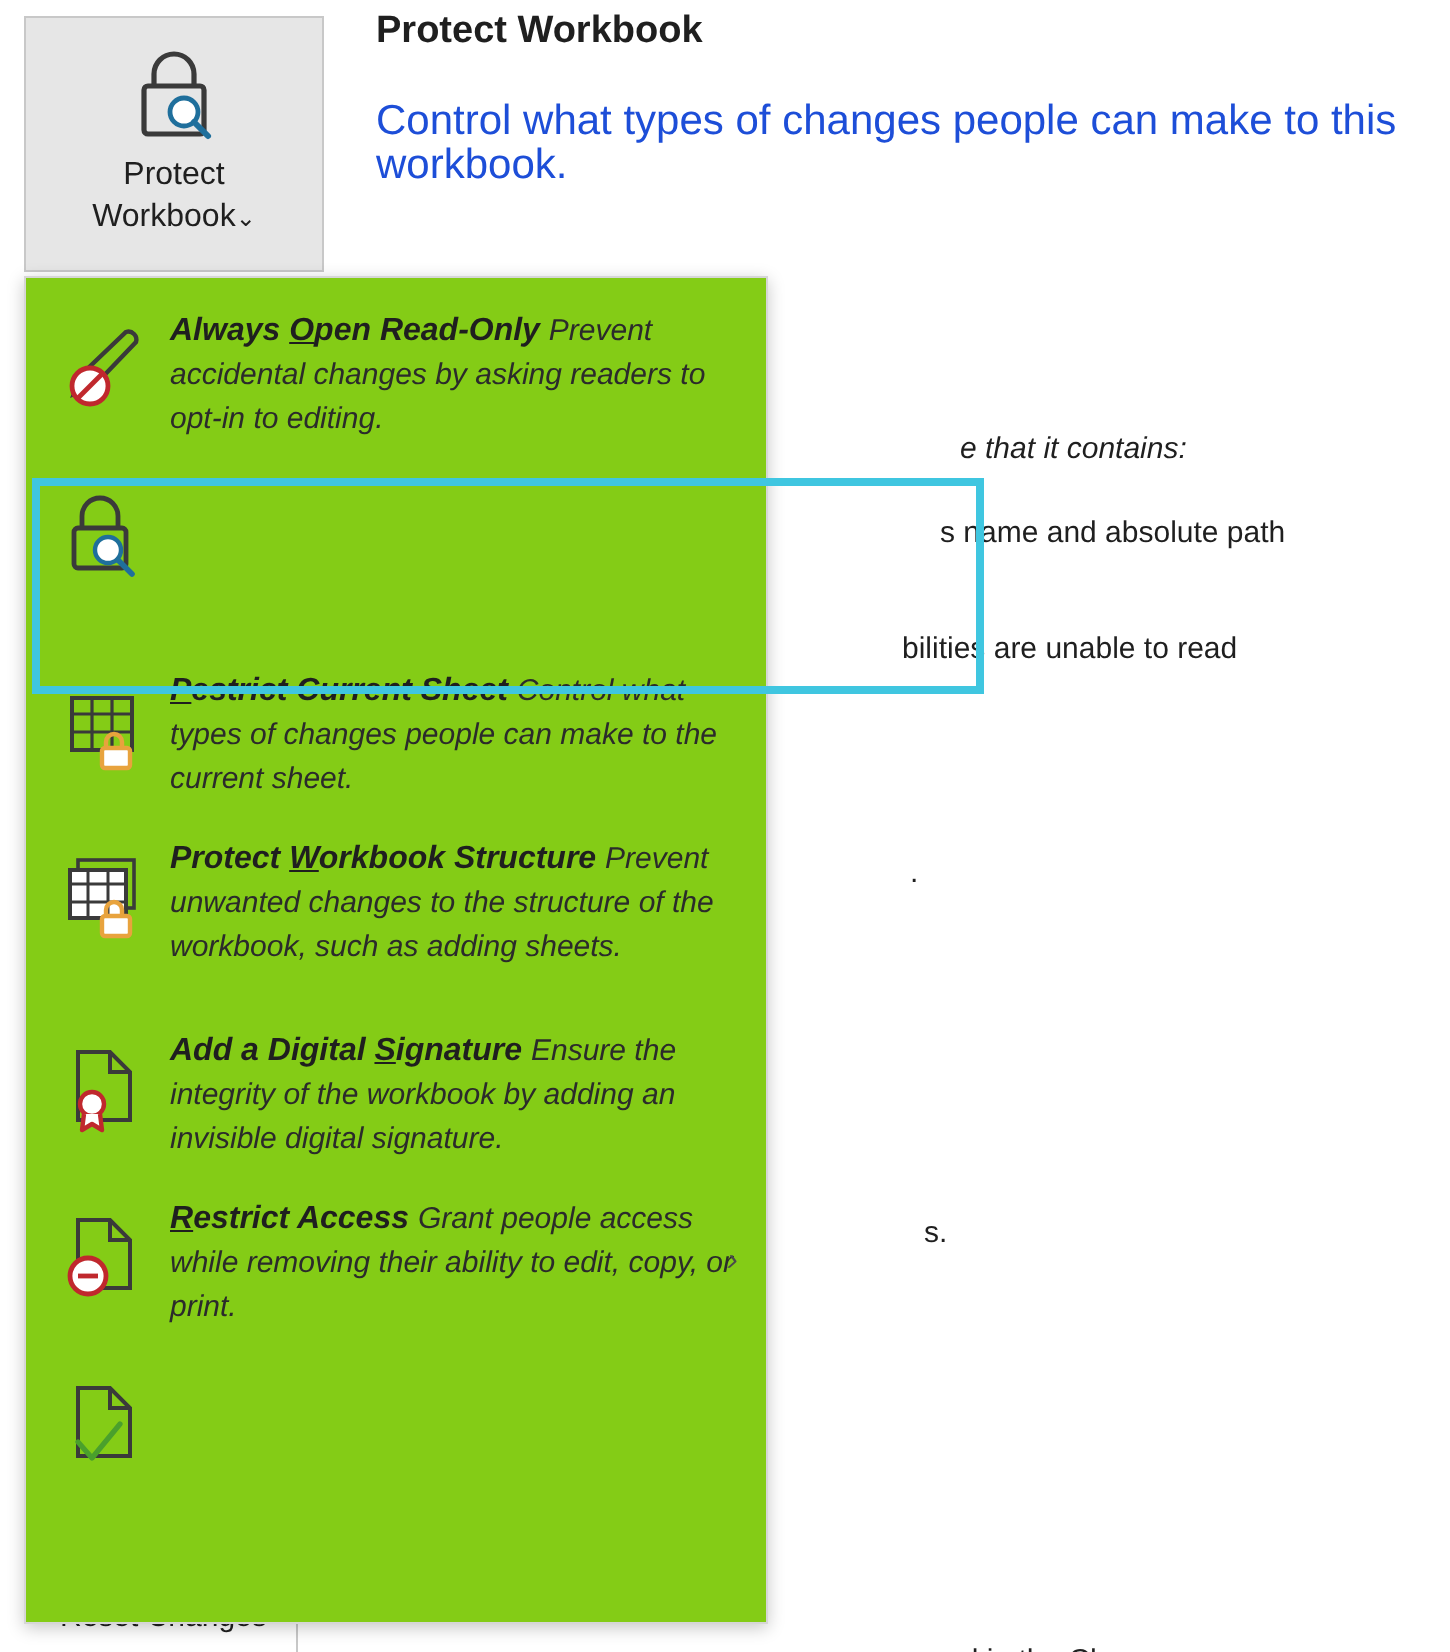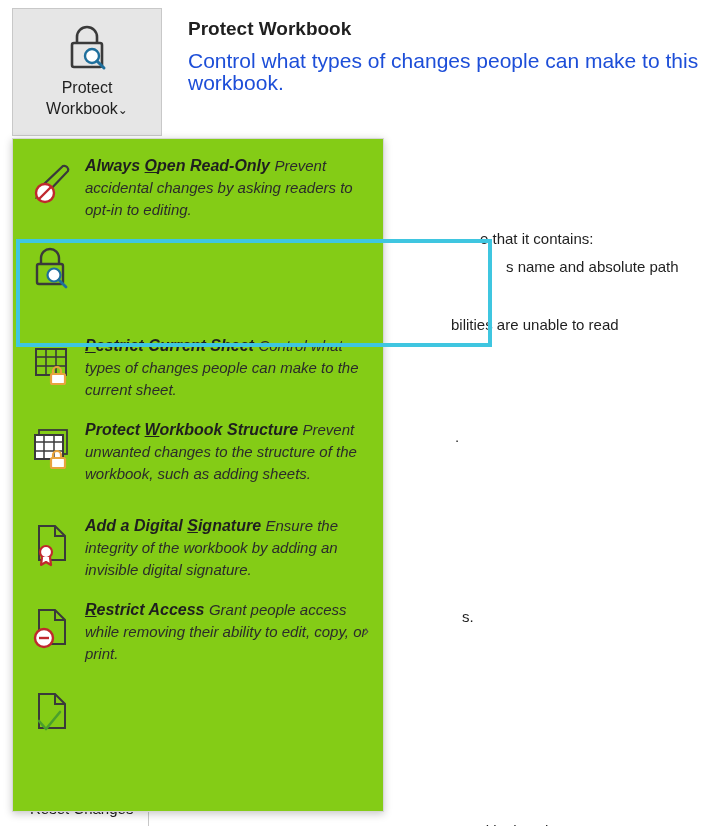--- a/index.html
+++ b/index.html
@@ -50,21 +50,21 @@
     text-align: center;
     color: #1f1f1f;
   }
   #protect-workbook-button .btn-label .chev {
     font-size: 12px;
   }
 
   #panel-heading {
     position: absolute;
     left: 188px;
-    top: 18px;
+    top: 5px;
     font-size: 19px;
     font-weight: bold;
     color: #1f1f1f;
   }
   #panel-subtext {
     position: absolute;
     left: 188px;
     top: 50px;
     width: 520px;
     font-size: 21px;
@@ -167,22 +167,22 @@
     height: 108px;
     border: 4px solid #3fc6e0;
     box-sizing: border-box;
     pointer-events: none;
     z-index: 40;
   }
 </style>
 </head>
 <body>
 
-<div class="bg-line" style="left:480px; top:230px;">e that it contains:</div>
-<div class="bg-line" style="left:470px; top:258px;margin-left:36px;">s name and absolute path</div>
+<div class="bg-line" style="left:480px; top:216px;font-style:italic;">e that it contains:</div>
+<div class="bg-line" style="left:470px; top:258px;">s name and absolute path</div>
 <div class="bg-line" style="left:451px; top:316px;">bilities are unable to read</div>
 <div class="bg-line" style="left:455px; top:428px;">.</div>
 <div class="bg-line" style="left:462px; top:608px;">s.</div>
 <div class="bg-line" style="left:465px; top:780px;margin-top:42px;">yed in the Changes pane.</div>
 
 <div id="reset-changes-btn">Reset Changes</div>
 <div id="reset-changes-divider"></div>
 
 <div id="ribbon-area">
 

